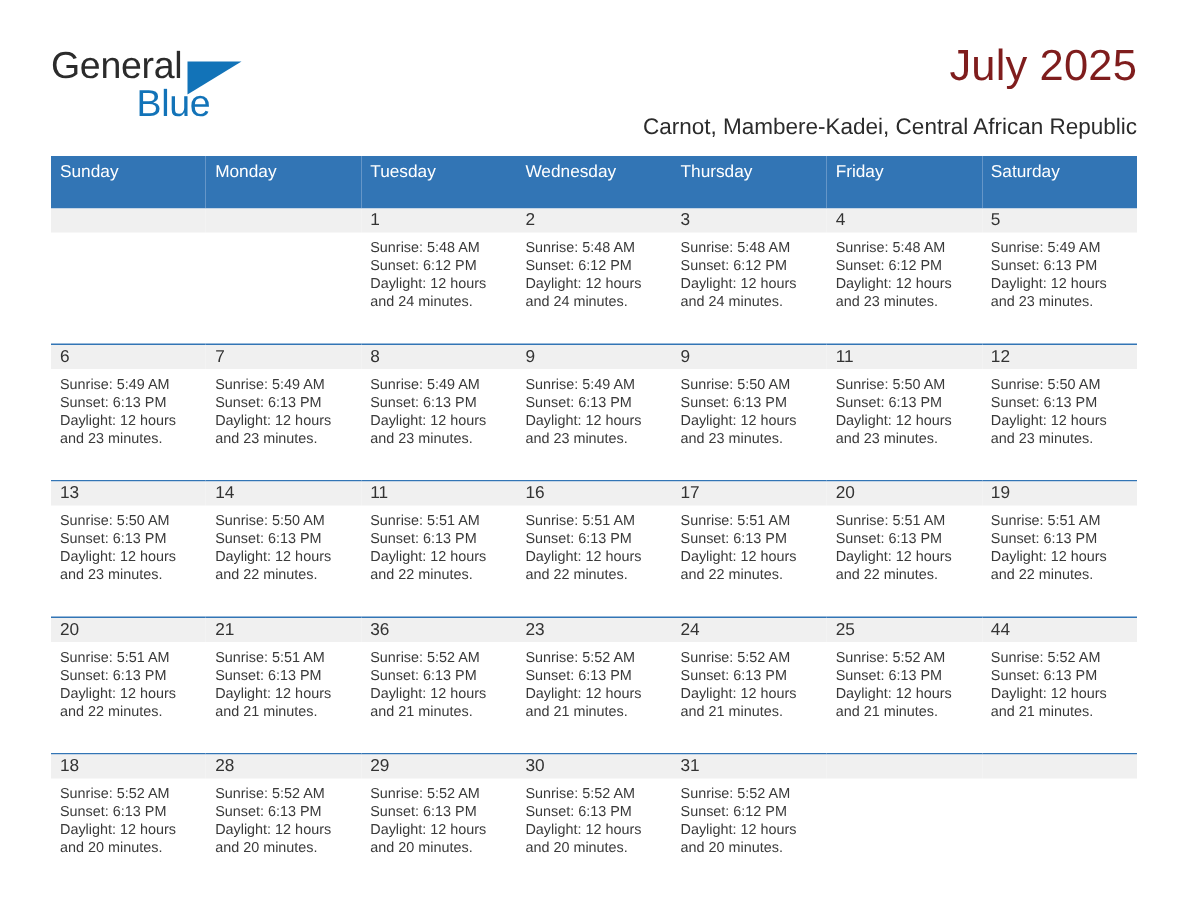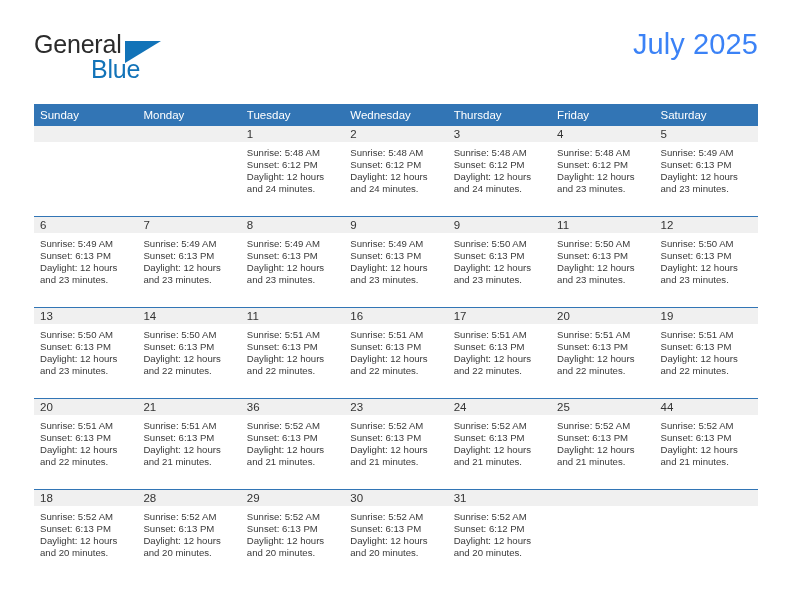--- a/index.html
+++ b/index.html
@@ -49,21 +49,21 @@
     left: 91px; top: 11px;
     width: 0; height: 0;
     border-left: 36px solid #1273b8;
     border-bottom: 22px solid transparent;
   }
 
   .title {
     position: absolute;
     right: 0; top: 0;
     font-size: 29px;
-    color: #3b82f6;
+    color: #7f1d1d;
     text-align: right;
     white-space: nowrap;
     letter-spacing: 0.1px;
   }
   .subtitle {
     position: absolute;
     right: 0; top: 48px;
     font-size: 15px;
     color: #2b2b2b;
     text-align: right;
@@ -77,21 +77,21 @@
     width: 724px;
     border-collapse: collapse;
     table-layout: fixed;
   }
   .cal th {
     background: #3275b5;
     color: #ffffff;
     font-size: 11.5px;
     font-weight: normal;
     text-align: left;
-    padding: 5px 0 5px 6px;
+    padding: 5px 0 18px 6px;
     height: 21px;
     border: none;
   }
   .cal td {
     vertical-align: top;
     padding: 0;
     width: 103.43px;
     height: 90px;
     border: none;
     border-top: 1px solid #3275b5;
@@ -126,20 +126,21 @@
 
   <div class="hdr">
 
     <div class="brand">
       <span class="brand-general">General</span>
       <span class="brand-tri"></span>
       <span class="brand-blue">Blue</span>
     </div>
 
     <div class="title">July 2025</div>
+    <div class="subtitle">Carnot, Mambere-Kadei, Central African Republic</div>
   </div>
 
   <table class="cal">
     <thead>
       <tr id="hdr-row">
           <th>Sunday</th>
           <th>Monday</th>
           <th>Tuesday</th>
           <th>Wednesday</th>
           <th>Thursday</th>

